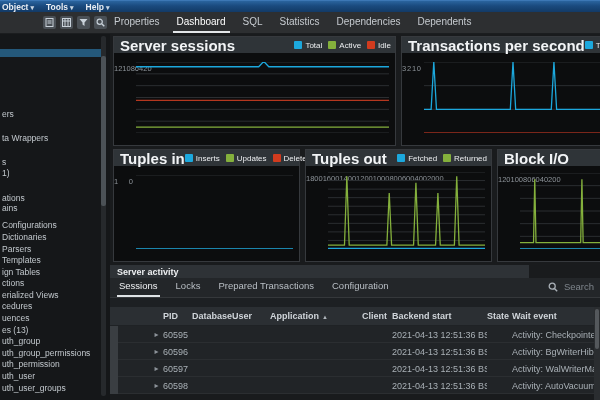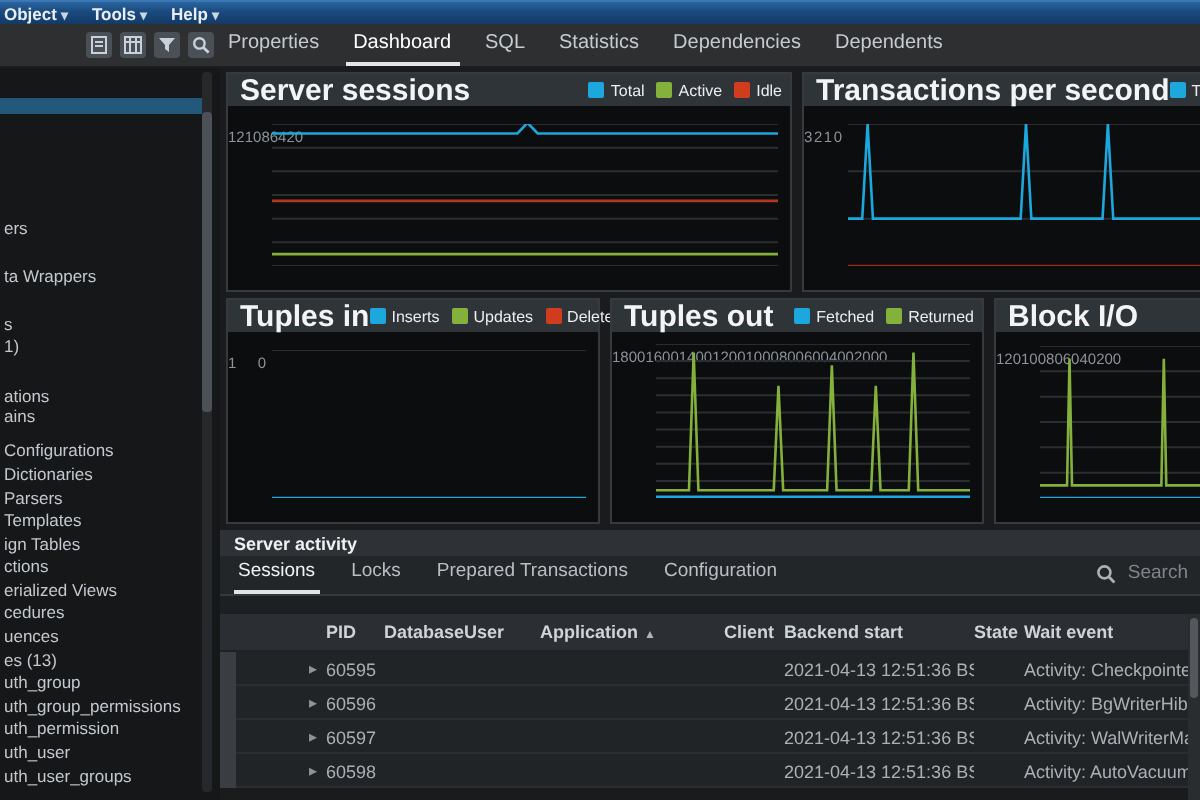--- a/index.html
+++ b/index.html
@@ -49,21 +49,21 @@
   .leg i { display:inline-block; width:8px; height:8px; border-radius:1px; }
   .pbody { position:absolute; left:0; right:0; top:16px; bottom:0; }
   .ylabels { position:absolute; left:0; top:9px; bottom:12px; width:19px;
     display:flex; flex-direction:row; justify-content:space-between; }
   .ylabels div { color:#8d9399; font-size:7.5px; text-align:right; line-height:7px;
     transform:translateY(3px); }
   .plot { position:absolute; left:22px; right:6px; top:9px; bottom:12px; }
   .plot svg { width:100%; height:100%; display:block; }
 
   
-  .act-head { position:absolute; left:0; top:231px; width:490px; height:13px;
+  .act-head { position:absolute; left:0; top:231px; width:419px; height:13px;
     background:#2e3236; display:flex; align-items:center; padding-left:7px; }
   .act-title { color:#eef0f2; font-size:9px; font-weight:bold; }
   .act-tabs { position:absolute; left:0; top:244px; width:490px; height:20px;
     background:#232629; border-bottom:1px solid #35383b; display:flex; align-items:flex-end; padding-left:7px; }
   .atab { color:#b9bfc5; font-size:9.5px; margin-right:14px; padding:0 2px 4px 2px;
     border-bottom:2px solid transparent; white-space:nowrap; }
   .atab.active { color:#f0f2f4; border-bottom:2px solid #dfe3e6; }
   .act-search { position:absolute; right:6px; top:247px; display:flex; align-items:center; gap:6px; }
   .act-search .ph { color:#7e858c; font-size:9.5px; }
 

